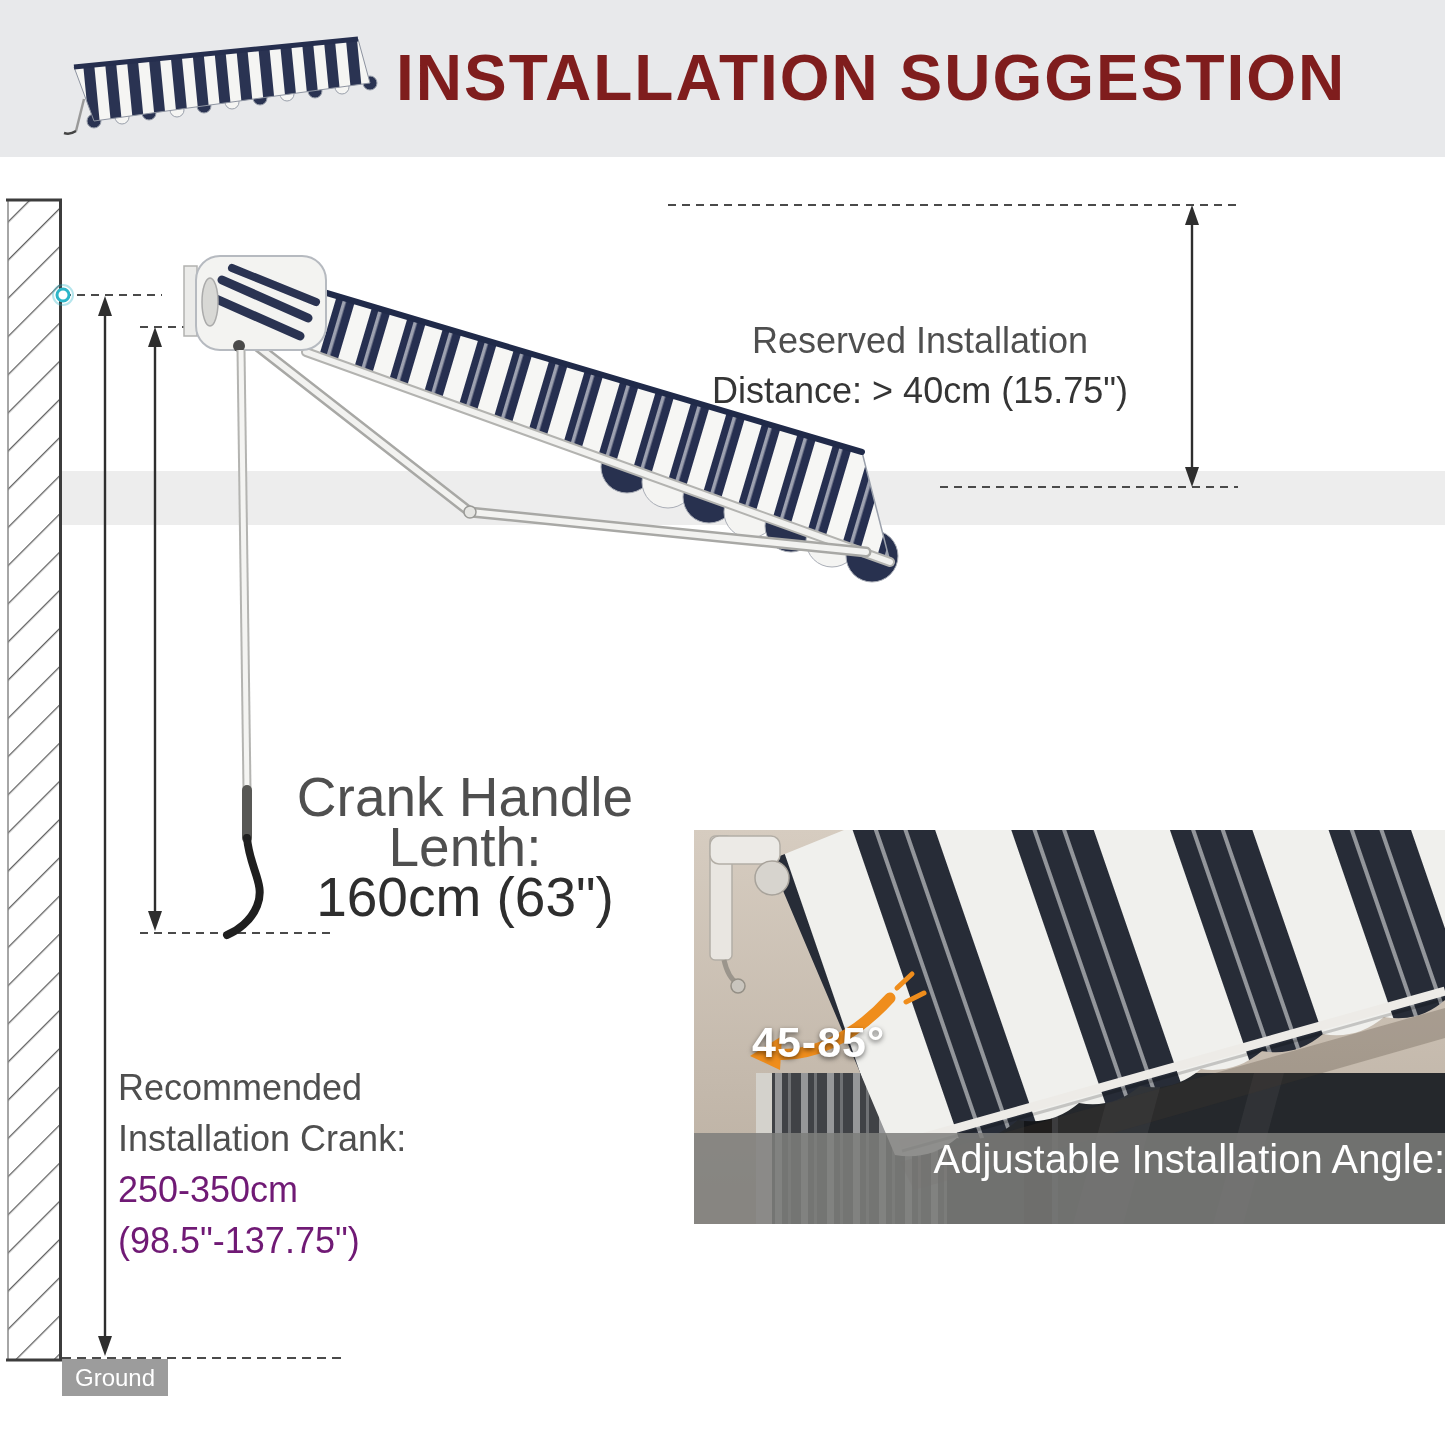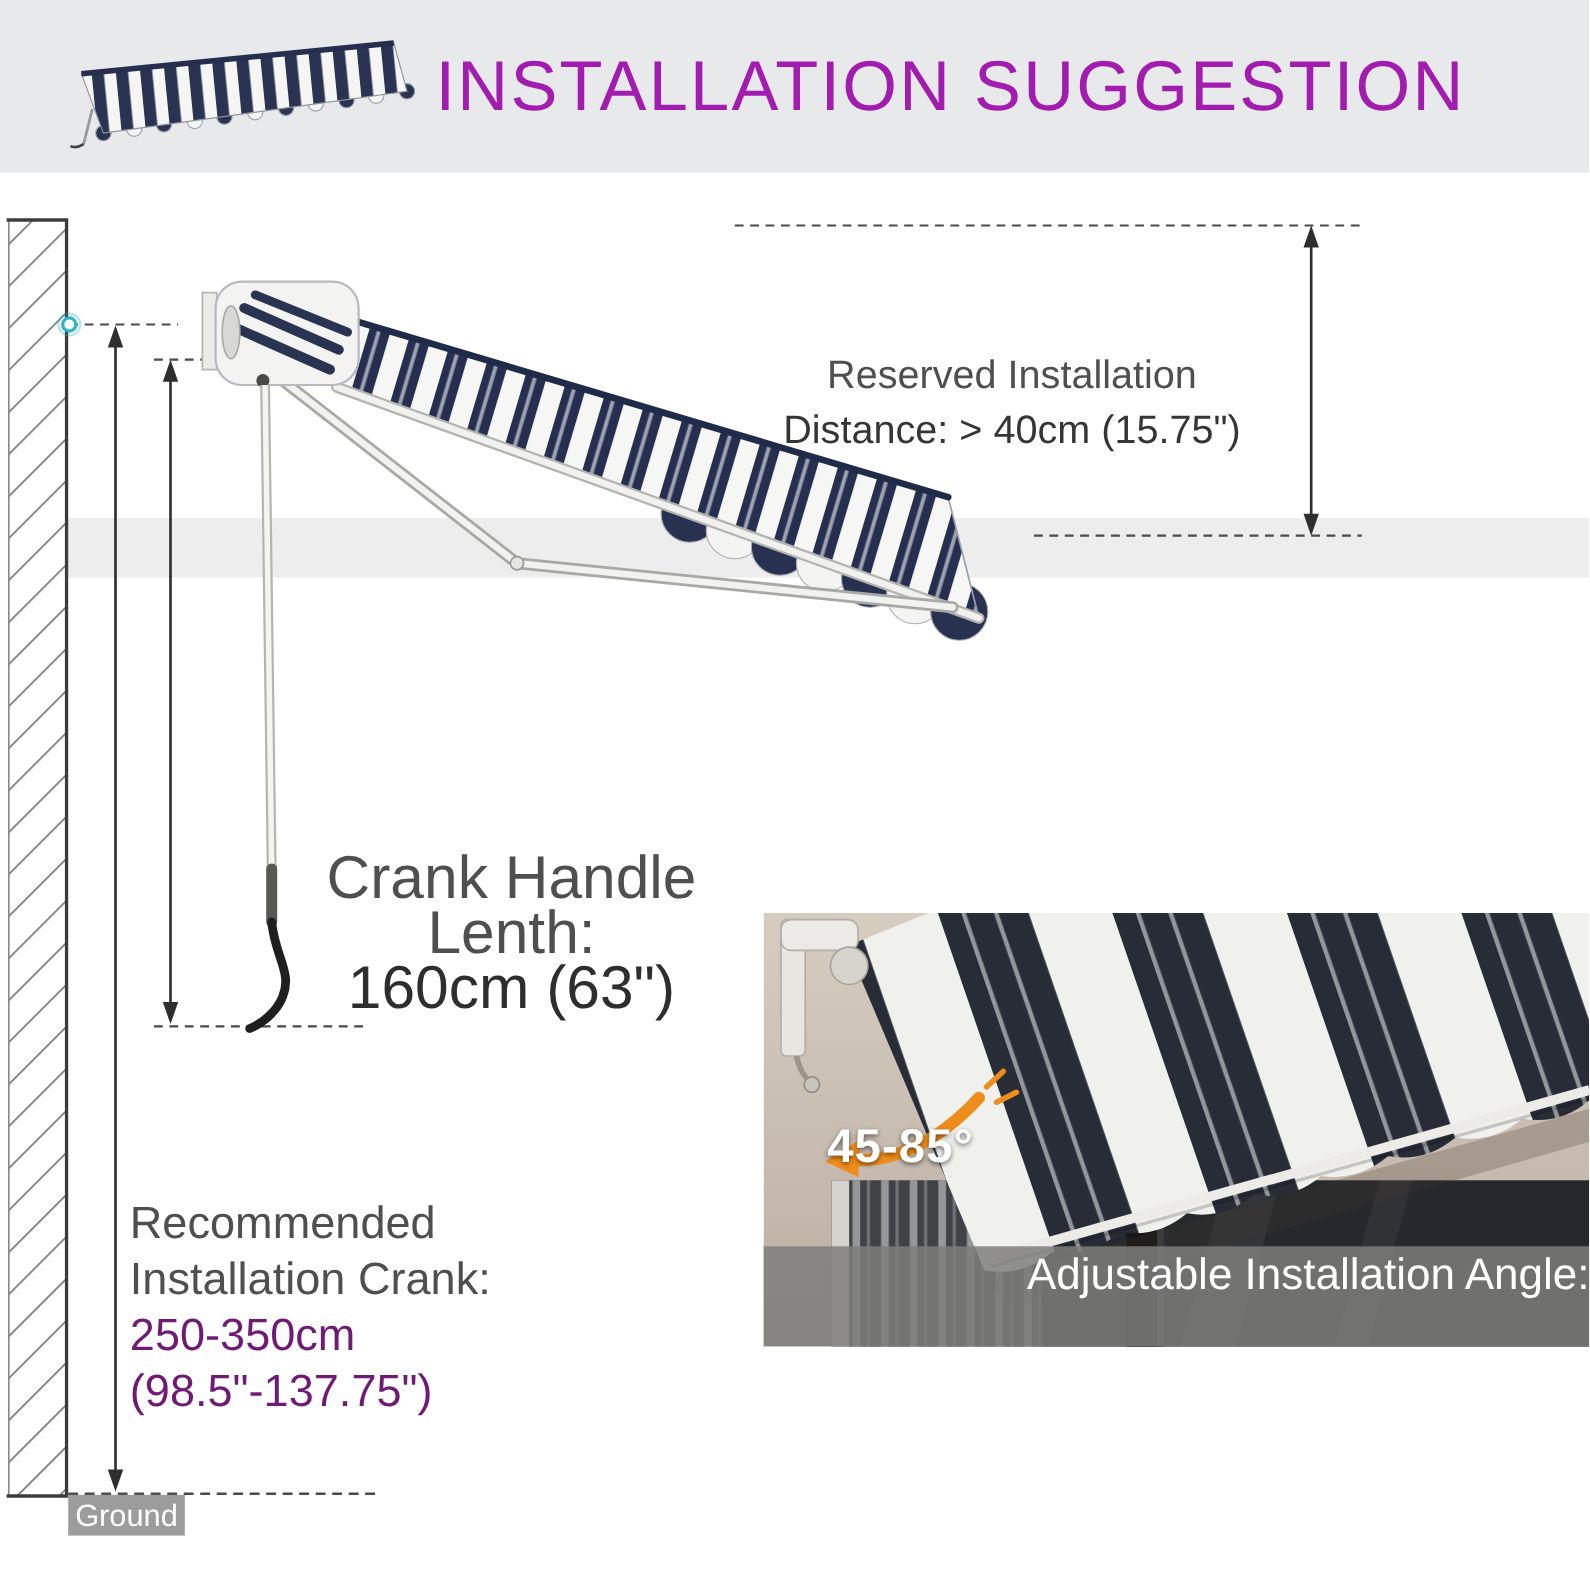--- a/index.html
+++ b/index.html
@@ -4,34 +4,34 @@
 <style>
   *{margin:0;padding:0;box-sizing:border-box}
   html,body{width:1445px;height:1445px}
   body{font-family:"Liberation Sans",sans-serif;background:#ffffff;overflow:hidden}
   .page{position:relative;width:1445px;height:1445px;background:#ffffff;overflow:hidden}
 
   
   .header{position:absolute;left:0;top:0;width:1445px;height:157px;background:#e8e9eb}
   .header-art{position:absolute;left:58px;top:32px;width:330px;height:108px}
   .header-title{position:absolute;left:396px;top:78px;transform:translateY(-50%);
-    font-size:64px;font-weight:normal;letter-spacing:2px;color:#a21caf;white-space:nowrap}
+    font-size:64px;font-weight:bold;letter-spacing:2px;color:#7f1d1d;white-space:nowrap}
 
   .diagram-svg{position:absolute;left:0;top:0;width:1445px;height:1445px}
 
   
   .txt{position:absolute;color:#4f4f4f}
   .reserved{left:620px;top:316px;width:600px;text-align:center;font-size:36px;line-height:50px}
   .reserved .l2{color:#353535}
   .crank{left:250px;top:772px;width:430px;text-align:center;font-size:55px;line-height:50px}
   .crank .l2{color:#2e2e2e}
-  .height{left:118px;top:1086px;font-size:41px;line-height:51px}
+  .height{left:118px;top:1062px;font-size:36px;line-height:51px}
   .height .l3,.height .l4{color:#701a75}
   .ground{position:absolute;left:62px;top:1359px;width:106px;height:37px;background:#9c9c9c;
-    color:#ffffff;font-size:28px;display:flex;align-items:center;justify-content:center}
+    color:#ffffff;font-size:24px;display:flex;align-items:center;justify-content:center}
 
   
   .inset{position:absolute;left:694px;top:830px;width:751px;height:394px;overflow:hidden}
   .inset-svg{position:absolute;left:0;top:0;width:751px;height:502px}
   .angle{position:absolute;left:58px;top:188px;font-size:43px;font-weight:bold;color:#ffffff;
     text-shadow:0 2px 5px rgba(0,0,0,0.55);letter-spacing:1px}
   .caption{position:absolute;left:0;bottom:0;width:100%;height:91px;background:rgba(126,126,123,0.85);
     color:#ffffff;text-align:right;padding-top:4px}
   .cap1{font-size:40px;line-height:44px}
   .cap2{font-size:37px;line-height:42px}

